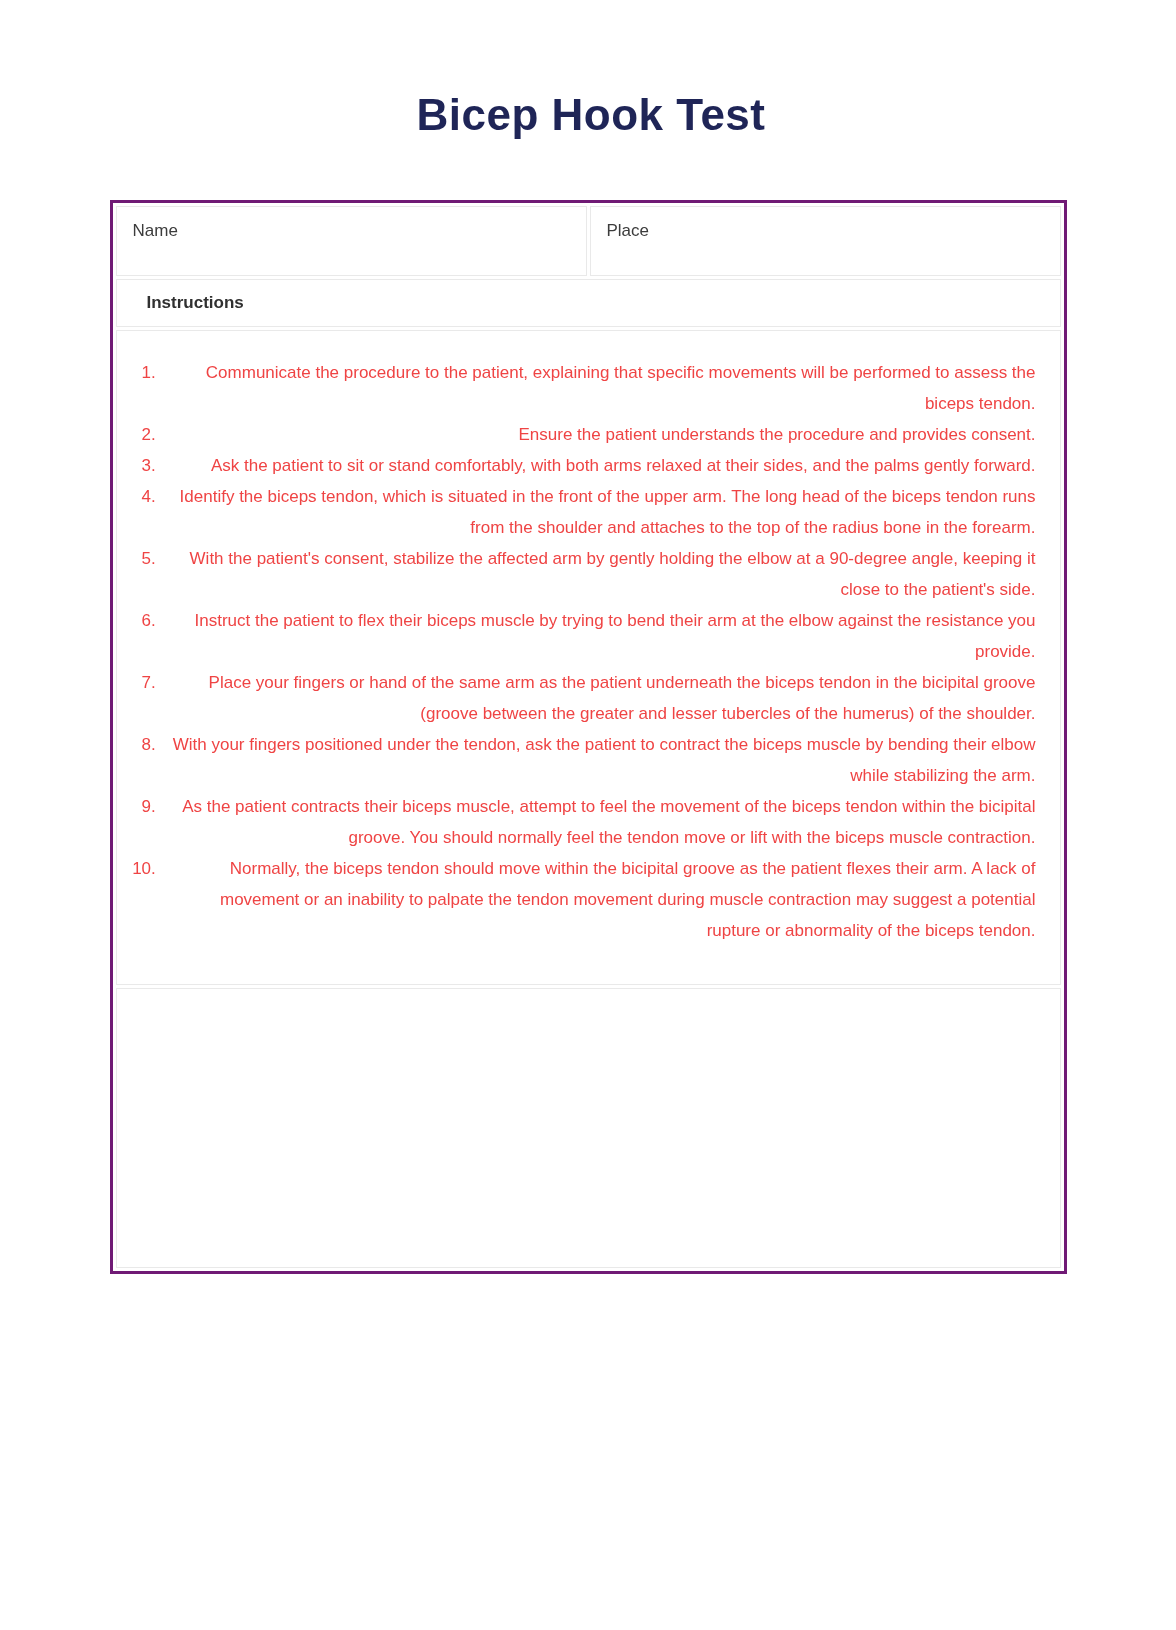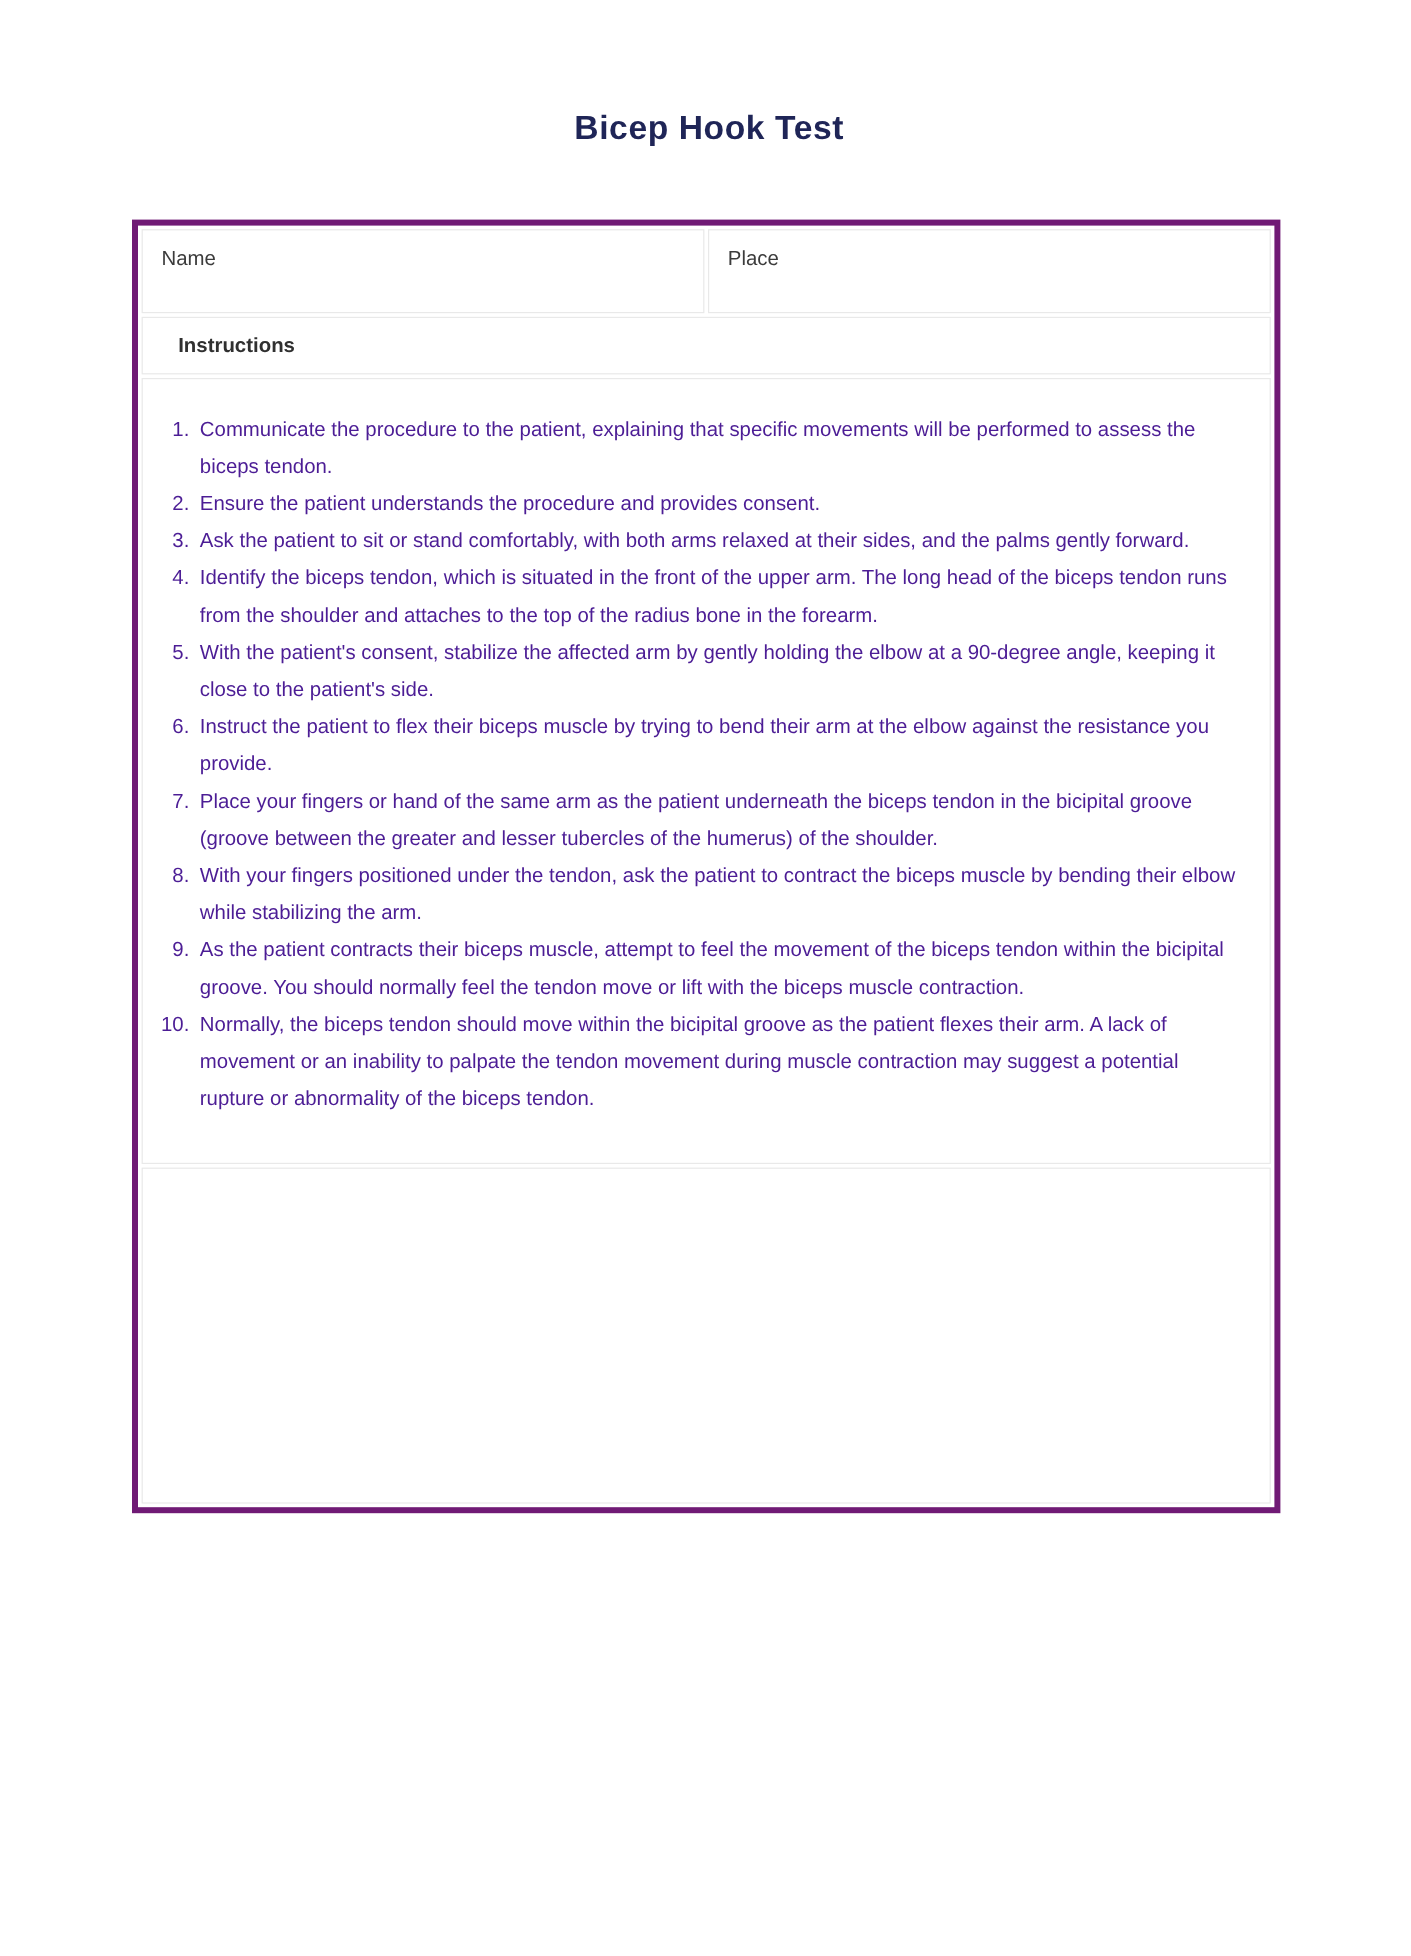--- a/index.html
+++ b/index.html
@@ -13,32 +13,32 @@
   }
   .sheet {
     width: 1176px;
     height: 1630px;
     background: #ffffff;
     overflow: hidden;
   }
   h1.doc-title {
     margin: 92px 0 62px 6px;
     text-align: center;
-    font-size: 28px;
+    font-size: 44px;
     line-height: 1.05;
     font-weight: 700;
     color: #1f2557;
     letter-spacing: 0.5px;
   }
   table.form-table {
     width: 957px;
     margin: 0 auto;
     border-collapse: separate;
     border-spacing: 3px;
-    border: 5px solid #701a75;
+    border: 3px solid #701a75;
     background: #ffffff;
     table-layout: fixed;
   }
   td {
     border: 1px solid #e9e9e9;
     background: #ffffff;
     vertical-align: top;
     font-size: 17px;
     color: #3c3c3c;
   }
@@ -55,21 +55,22 @@
   td.instructions-cell {
     padding: 26px 24px 38px 12px;
   }
   td.findings-cell {
     height: 280px;
     padding: 14px 16px;
   }
   ol.instruction-list {
     margin: 0;
     padding-left: 32px;
-    color: #4c1d95;
+    color: #ef4444;
+    text-align: right;
   }
   ol.instruction-list li {
     font-size: 17px;
     line-height: 31px;
     padding-left: 4px;
   }
 </style>
 </head>
 <body>
 

